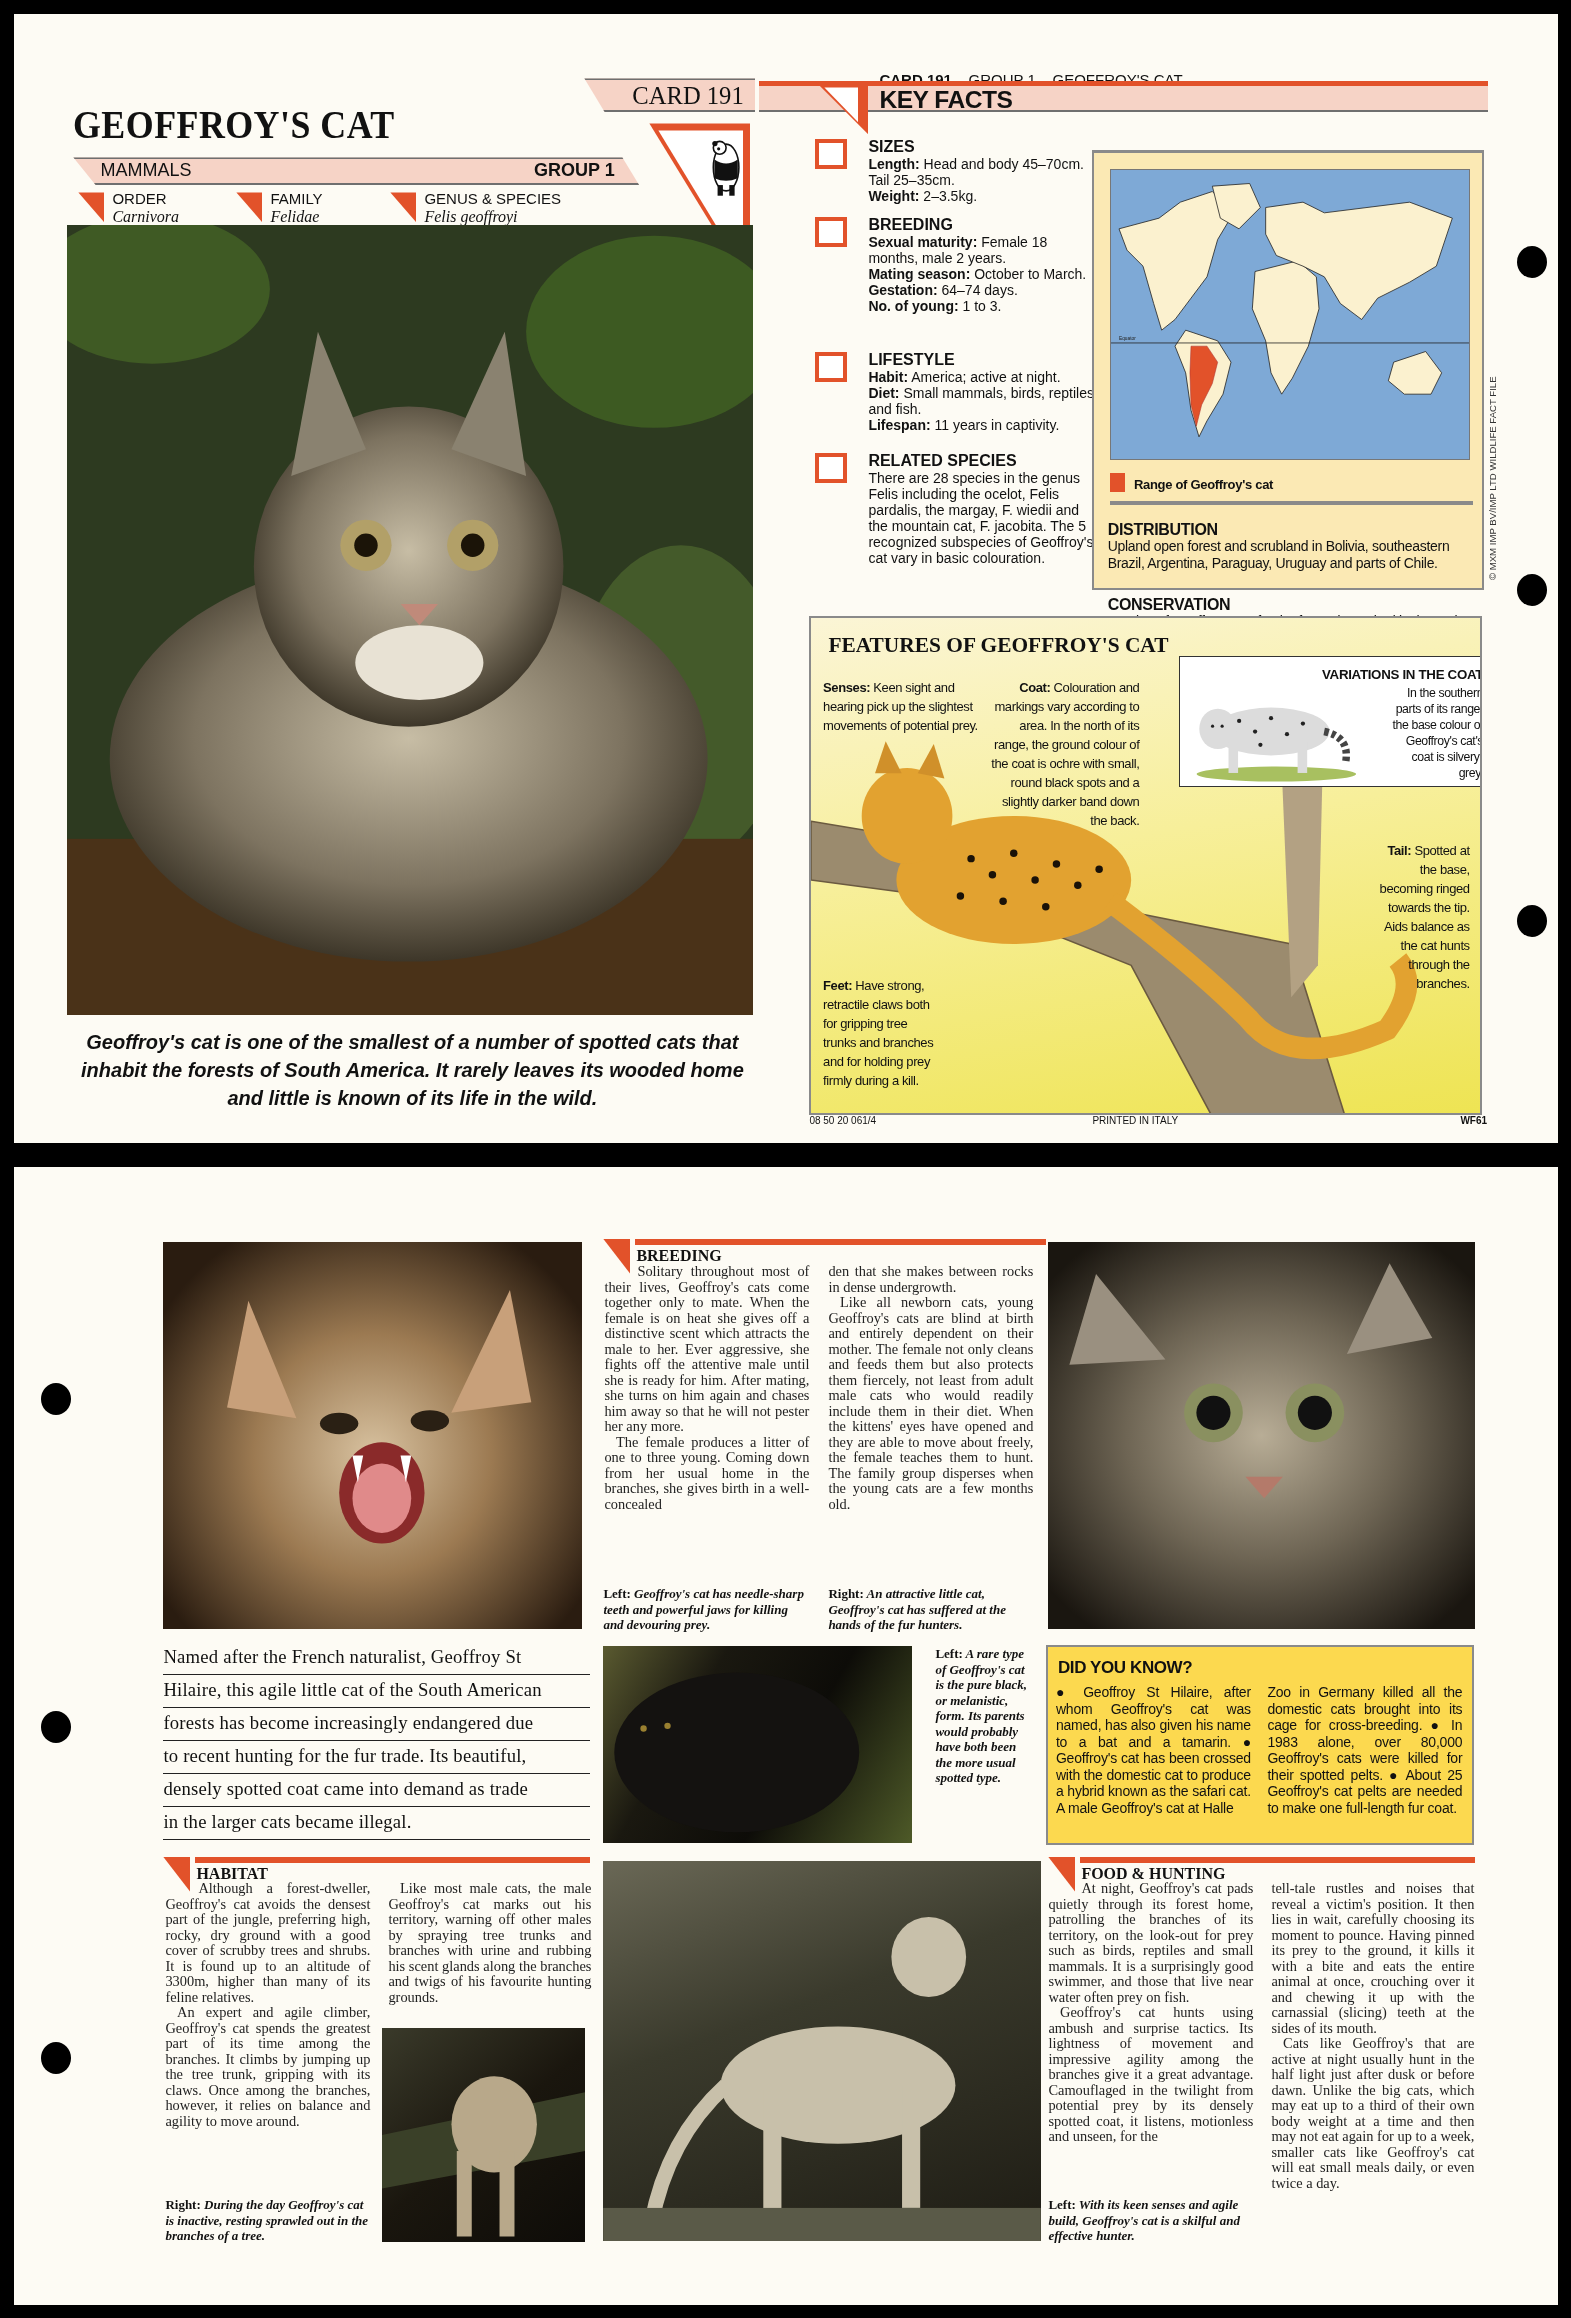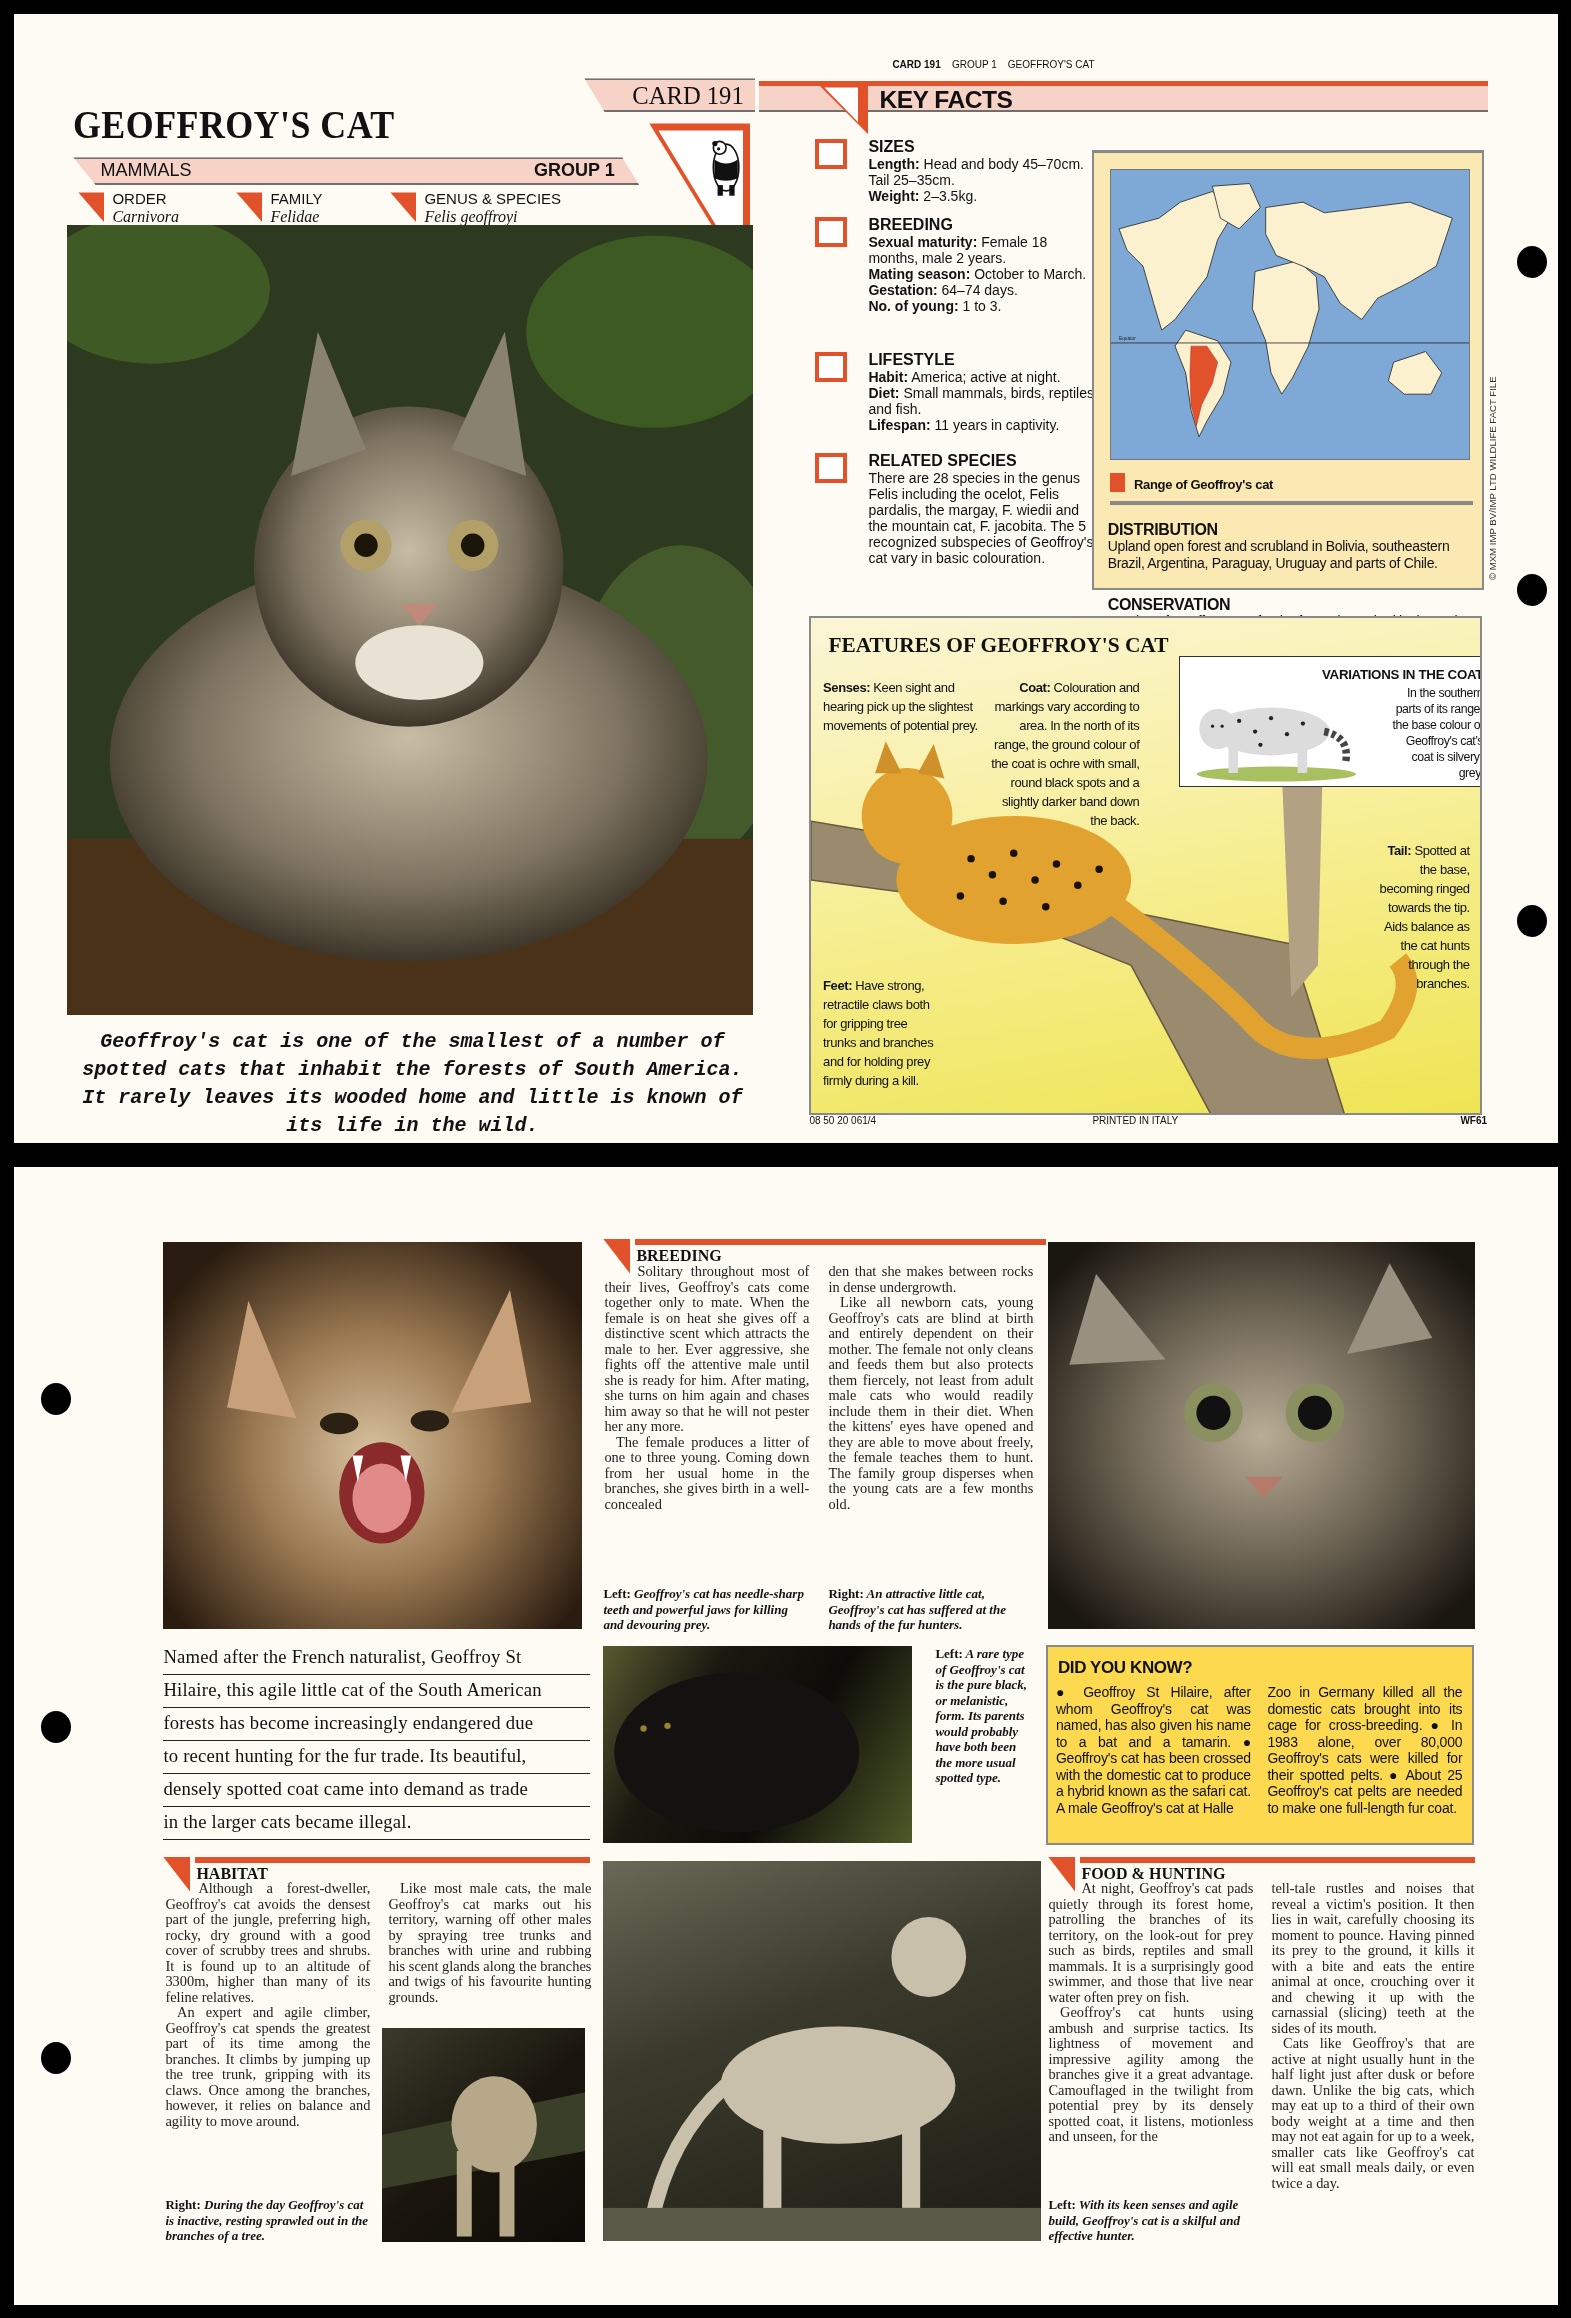--- a/index.html
+++ b/index.html
@@ -18,23 +18,23 @@
   .class-band .l { position: absolute; left: 27px; top: 1.1px; font-size: 18px; }
   .class-band .r { position: absolute; right: 24.6px; top: 1.1px; font-size: 18px; font-weight: bold; }
   .tri-panda { left: 635px; top: 109px; width: 101px; height: 165px; background: #e2522a; clip-path: polygon(0 0, 100% 0, 100% 100%); }
   .tri-panda-inner { left: 644px; top: 116px; width: 85px; height: 140px; background: #fff; clip-path: polygon(0 0, 100% 0, 100% 100%); }
   .panda-icon { left: 694px; top: 124px; width: 33px; height: 59px; }
   .tax { top: 176px; }
   .tax .flag { position: absolute; left: 0; top: 2.1px; width: 26px; height: 30px; background: #e2522a; clip-path: polygon(0 0, 100% 0, 100% 100%); }
   .tax .lbl { position: absolute; left: 34px; top: 0; font-size: 15px; white-space: nowrap; }
   .tax .val { position: absolute; left: 34px; top: 18px; font-family: "Liberation Serif", serif; font-style: italic; font-size: 16px; white-space: nowrap; }
   .main-photo { left: 53px; top: 211px; width: 686px; height: 790px; overflow: hidden; background: linear-gradient(160deg, #2c3a1c 0%, #4a4a3a 30%, #6e6553 50%, #3c3424 75%, #2a1f12 100%); }
-  .caption-main { left: 59px; top: 1014px; width: 678px; text-align: center; font-family: Liberation Mono, monospace; font-style: italic; font-weight: bold; font-size: 20px; line-height: 28px; }
-
-  .kf-header-sub { left: 865px; top: 45px; font-size: 10px; white-space: nowrap; margin-left: 13px; }
+  .caption-main { left: 59px; top: 1014px; width: 678px; text-align: center; font-family: Liberation Sans, sans-serif; font-style: italic; font-weight: bold; font-size: 20px; line-height: 28px; }
+
+  .kf-header-sub { left: 865px; top: 57px; font-size: 15px; white-space: nowrap; }
   .kf-header-sub b { font-weight: bold; }
   .kf-band { left: 745px; top: 67px; width: 729px; height: 31px; background: #f6d3c6; border-top: 5.9px solid #e2522a; border-bottom: 2.7px solid #6f6f6f; }
   .kf-band span { position: absolute; left: 120px; top: 0px; font-weight: bold; font-size: 24.6px; letter-spacing: -0.5px; }
   .kf-tri { left: 801px; top: 67px; width: 53px; height: 53px; background: #e2522a; clip-path: polygon(0 0, 100% 0, 100% 100%); }
   .kf-tri-in { left: 810px; top: 73px; width: 34px; height: 35px; background: #fff; clip-path: polygon(0 0, 100% 0, 100% 100%); }
 
   .fact { left: 801px; width: 278px; }
   .fact .ico { position: absolute; left: 0; top: 0; width: 32px; height: 30px; border: 4.3px solid #e2522a; background: #fff; }
   .fact .body { position: absolute; left: 53px; top: 0; width: 230px; font-size: 14px; line-height: 16px; }
   .fact h4 { font-size: 16px; font-weight: bold; margin-bottom: 1.1px; }

